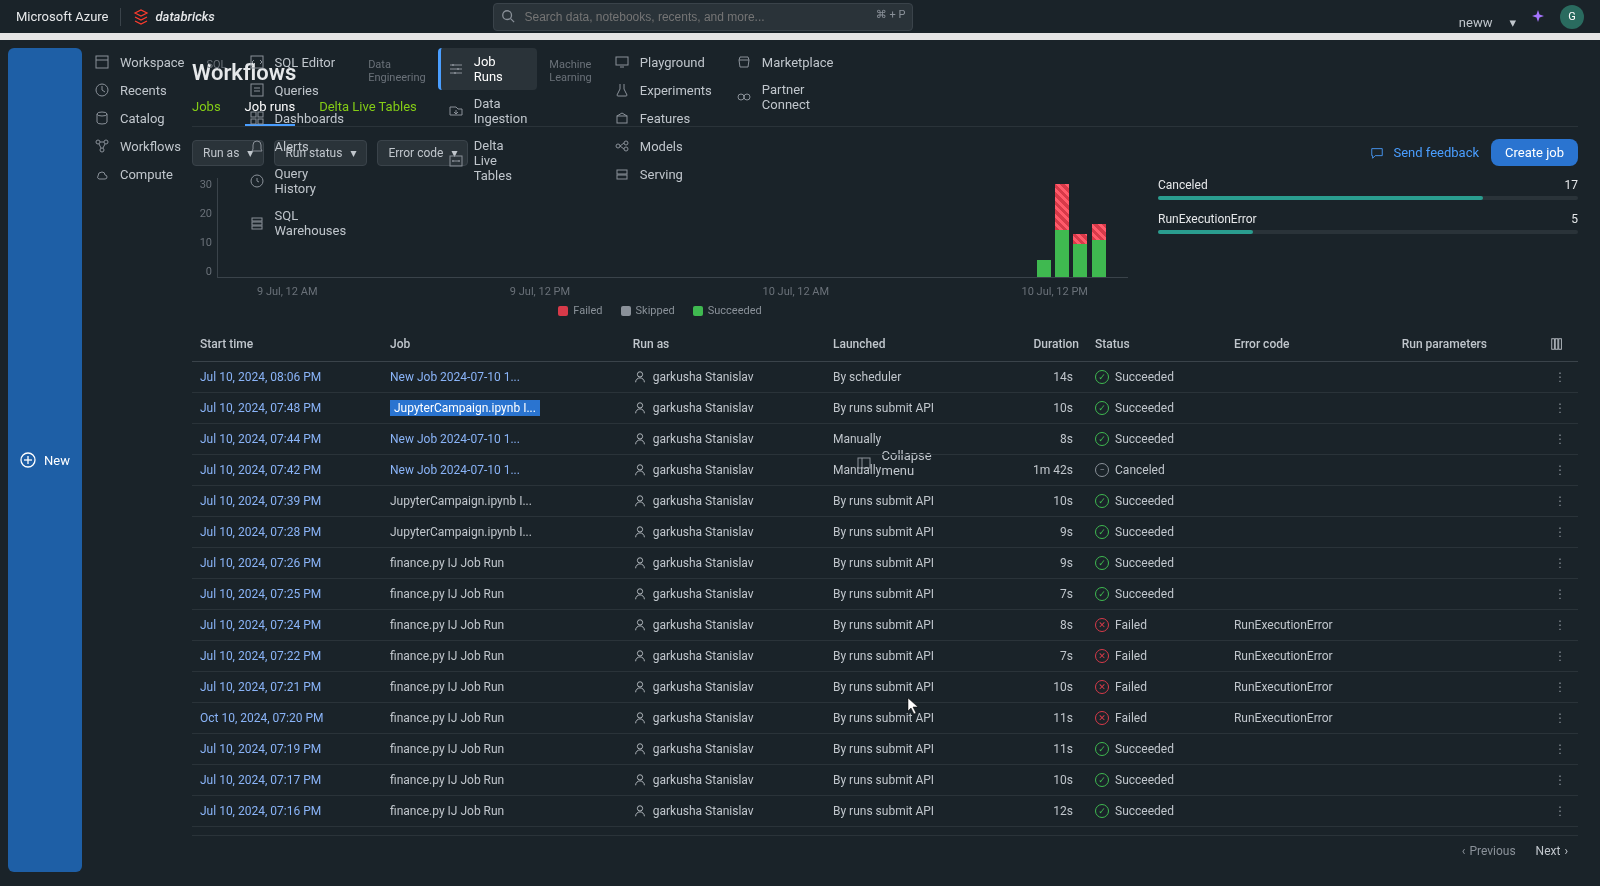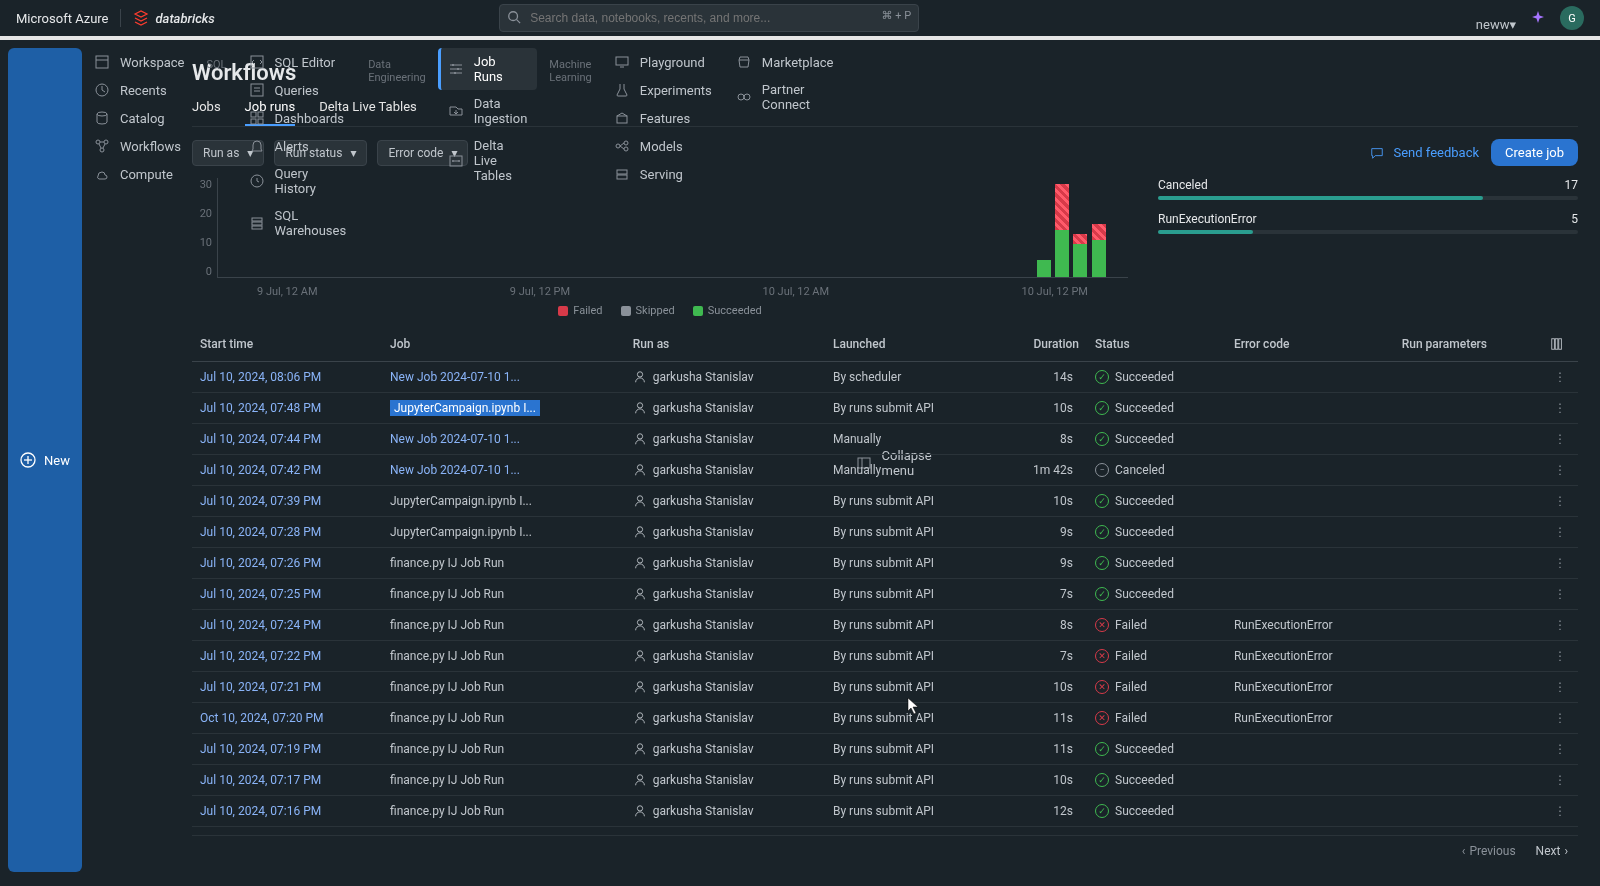--- a/index.html
+++ b/index.html
@@ -10,21 +10,21 @@
   font-size: 13px;
   overflow: hidden;
   width: 1600px;
   height: 886px;
 }
 .top-bar {
   height: 40px;
   display: flex;
   align-items: center;
   padding: 0 16px;
-  border-bottom: 4px solid #e5e5e5;
+  border-bottom: 7px solid #e5e5e5;
   gap: 12px;
 }
 .brand { font-size: 13px; color: #e6e8ea; }
 .brand-sep { width:1px; height:18px; background:#3a434a; }
 .logo-db { display:flex; align-items:center; gap:6px; font-weight:500;font-style:italic; }
 .search-wrap {
   margin-left: auto;
   margin-right: auto;
   position: relative;
 }
@@ -78,21 +78,21 @@
 .side-spacer { flex:1; }
 .main {
   flex:1;
   padding: 20px 22px;
   overflow:hidden;
   display:flex;
   flex-direction:column;
 }
 h1 { font-size: 22px; font-weight:600; margin-bottom: 14px; }
 .tabs { display:flex; gap:24px; border-bottom:1px solid #2a3339; margin-bottom:12px; }
-.tab { padding:0 0 10px; color:#e5e5e5; cursor:pointer; font-size:13px; }
+.tab { padding:0 0 10px; color:#84cc16; cursor:pointer; font-size:13px; }
 .tab.active { color:#fff; border-bottom:2px solid #4a9eff; }
 .filters-row { display:flex; gap:10px; align-items:center; margin-bottom:12px; }
 .filter-btn {
   background:#2a3339;
   border:1px solid #3a434a;
   border-radius:4px;
   padding:5px 10px;
   color:#c0c6cc;
   display:flex;
   align-items:center;
@@ -164,21 +164,21 @@
     <span class="search-icon-pos">
       <svg width="14" height="14" viewBox="0 0 16 16">
           <circle cx="7" cy="7" r="5" fill="none" stroke="currentColor" stroke-width="1.5"></circle>
           <line x1="11" y1="11" x2="15" y2="15" stroke="currentColor" stroke-width="1.5"></line>
         </svg>
     </span>
     <input class="search-input" placeholder="Search data, notebooks, recents, and more..." style="">
     <span class="kbd">⌘ + P</span>
   </div>
   <div class="top-right">
-    <span style="display:flex;align-items:center;gap:0;color:#c0c6cc;margin-top:12px;">
+    <span style="display:flex;align-items:center;gap:17px;color:#c0c6cc;margin-top:12px;">
       <span>neww</span>
       <span>▾</span>
     </span>
     <span class="sparkle">
       <svg width="16" height="16" viewBox="0 0 16 16">
           <path d="M8 1l1.5 4.5L14 7l-4.5 1.5L8 13l-1.5-4.5L2 7l4.5-1.5z" fill="currentColor"></path>
         </svg>
     </span>
     <span class="avatar">G</span>
   </div>

